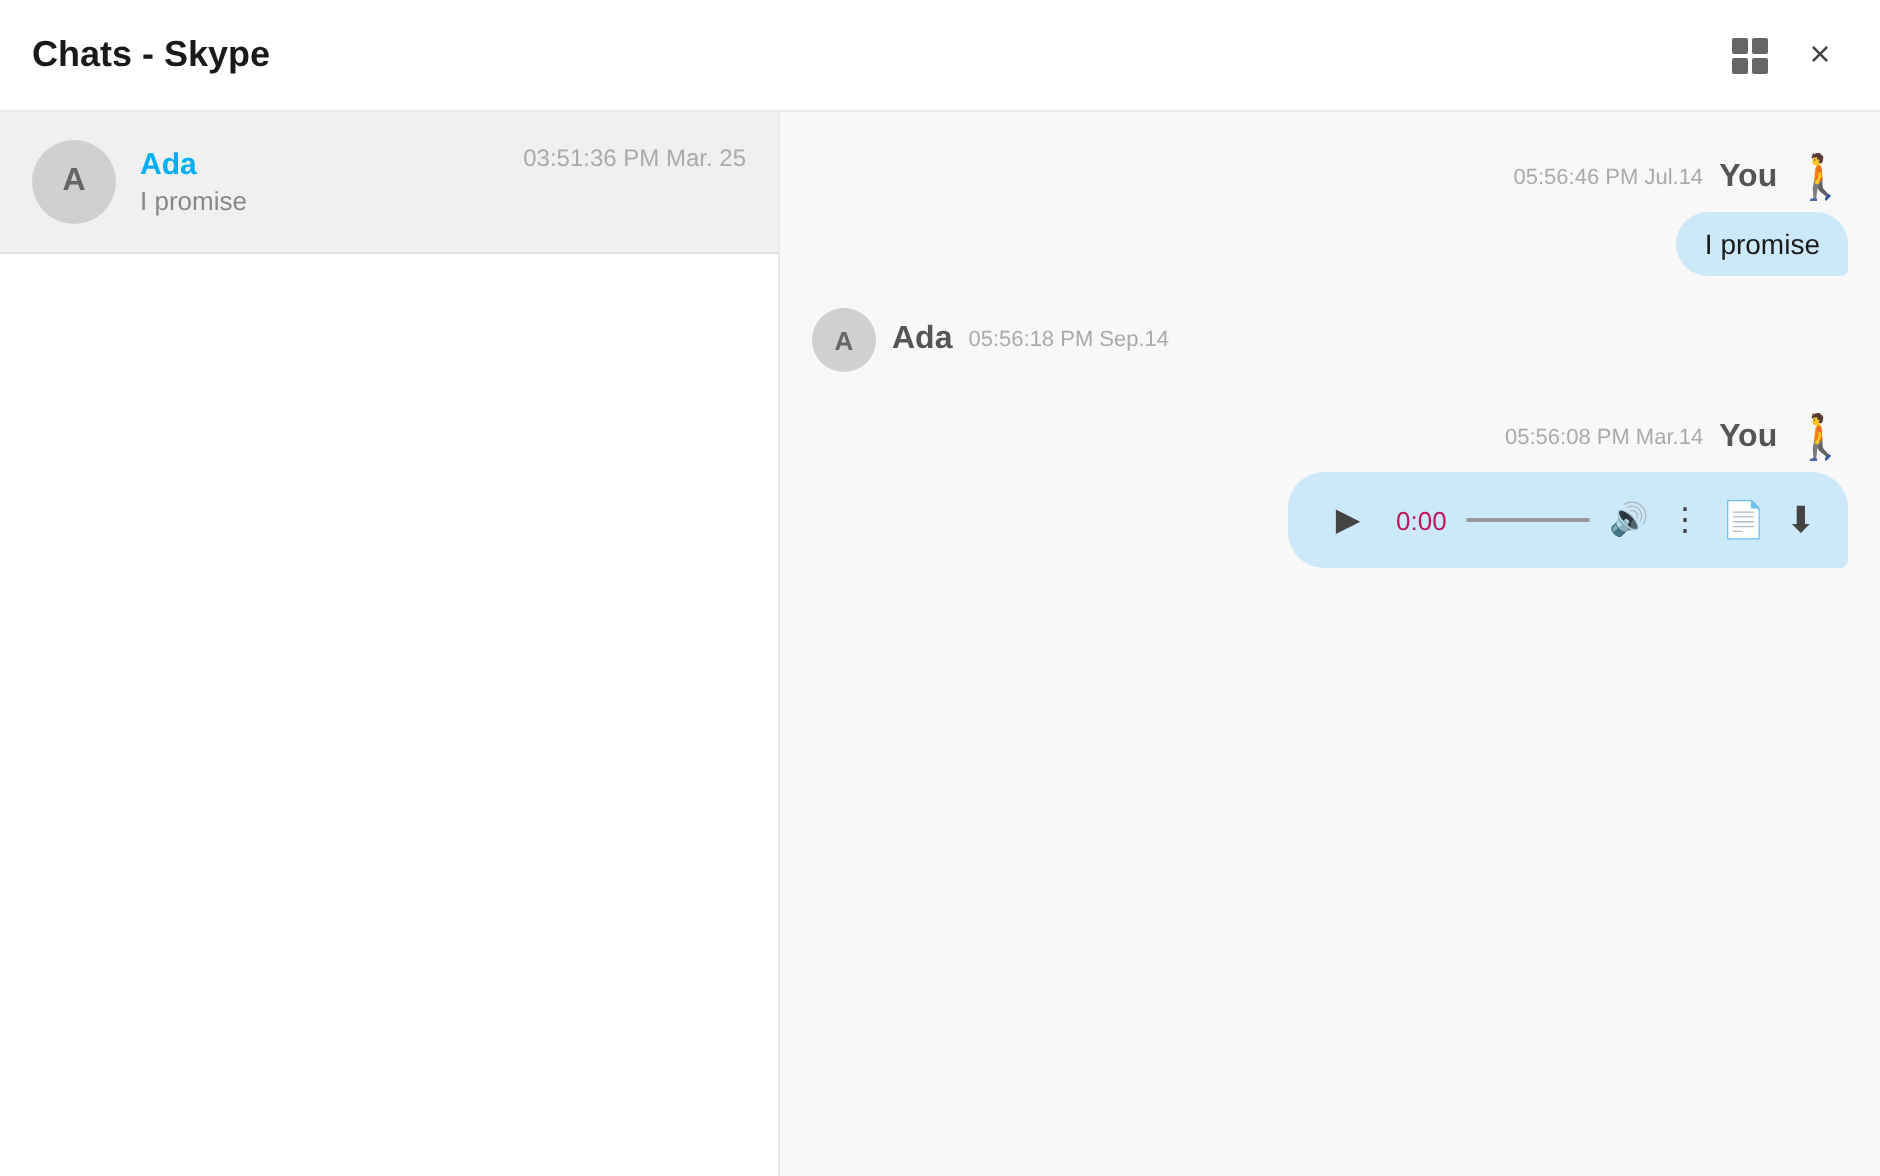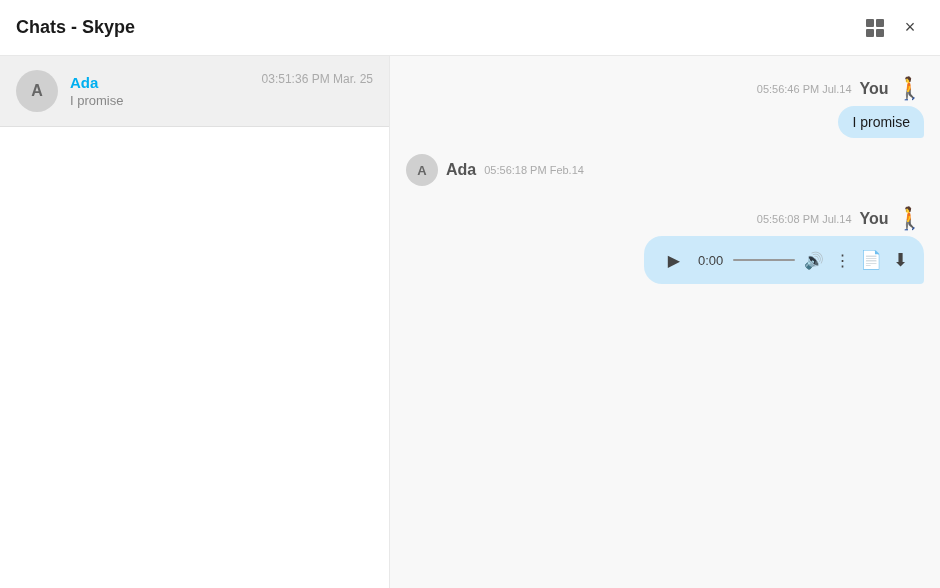--- a/index.html
+++ b/index.html
@@ -231,21 +231,21 @@
       cursor: pointer;
       display: flex;
       align-items: center;
       justify-content: center;
       font-size: 16px;
       color: #444;
     }
 
     .audio-time {
       font-size: 13px;
-      color: #404040;
+      color: #be185d;
     }
 
     .audio-line {
       flex: 1;
       height: 2px;
       background: #999;
       border-radius: 2px;
     }
 
     .volume-btn {
@@ -323,27 +323,27 @@
         <span class="meta-name">You</span>
         <span class="user-avatar-icon">🚶</span>
       </div>
       <div class="bubble outgoing">I promise</div>
     </div>
 
     <div class="message-group incoming">
       <div class="message-meta incoming">
         <div class="message-avatar-small">A</div>
         <span class="meta-name">Ada</span>
-        <span class="meta-time">05:56:18 PM Feb.14</span>
+        <span class="meta-time">05:56:18 PM Sep.14</span>
       </div>
     </div>
 
     <div class="message-group outgoing">
       <div class="message-meta outgoing">
-        <span class="meta-time">05:56:08 PM Jul.14</span>
+        <span class="meta-time">05:56:08 PM Mar.14</span>
         <span class="meta-name">You</span>
         <span class="user-avatar-icon">🚶</span>
       </div>
       <div class="audio-bubble">
         <button class="play-btn">▶</button>
         <span class="audio-time">0:00</span>
         <div class="audio-line"></div>
         <span class="volume-btn">🔊</span>
         <span class="more-btn">⋮</span>
         <span class="transcript-btn">📄</span>

